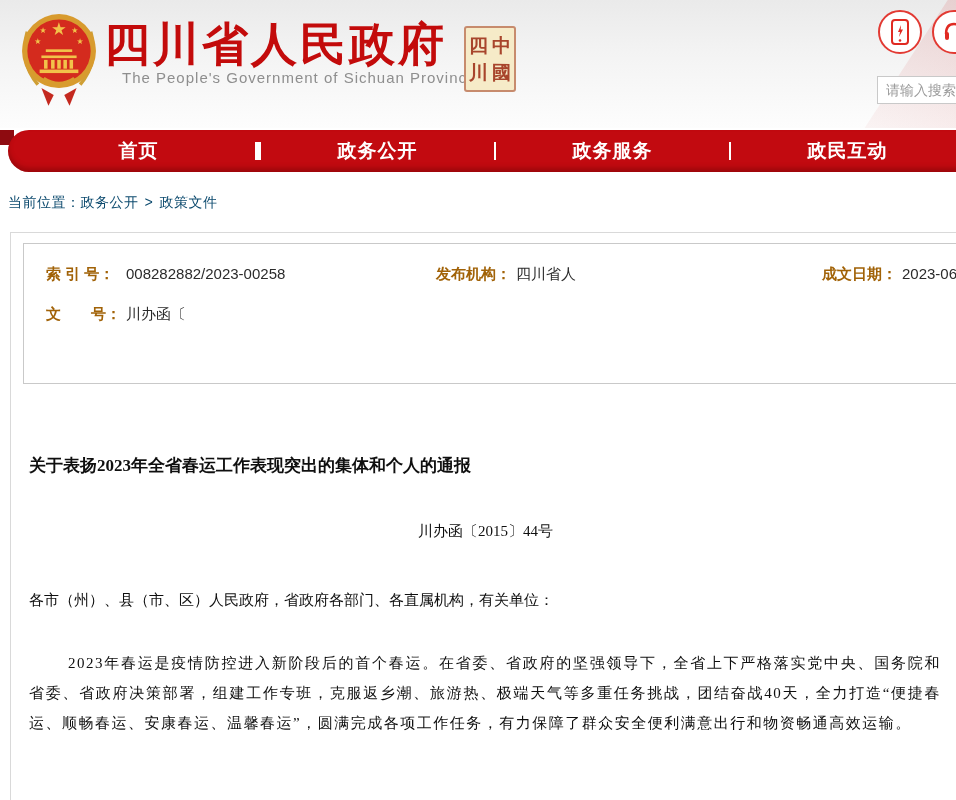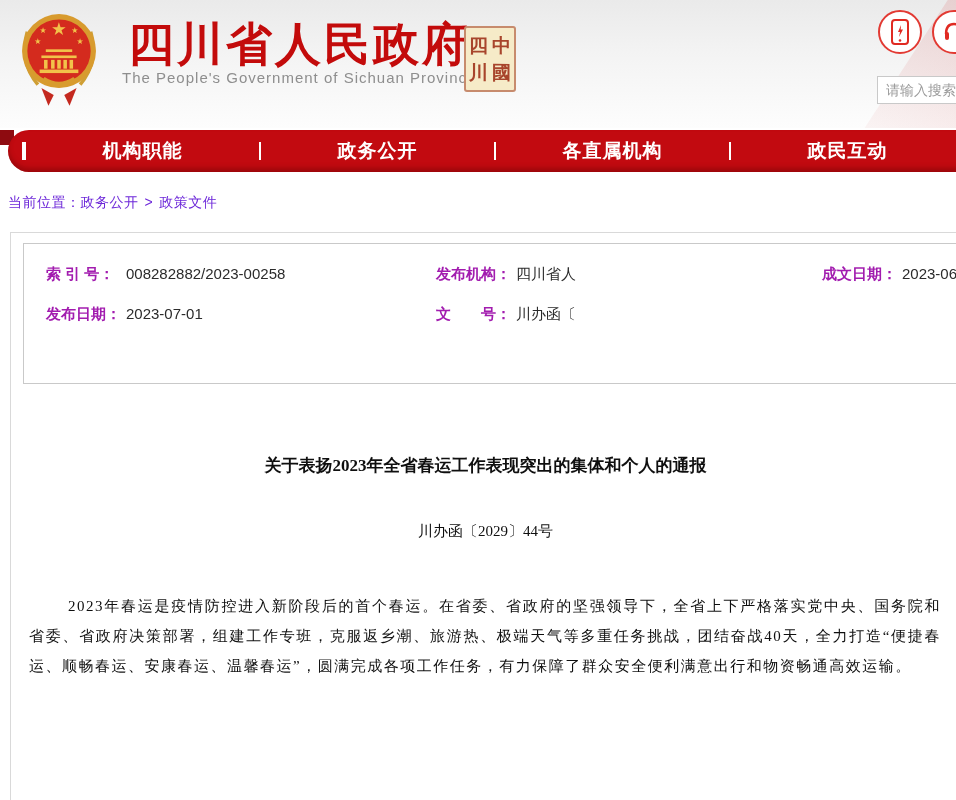--- a/index.html
+++ b/index.html
@@ -12,21 +12,21 @@
     background: linear-gradient(180deg, #eaeaea 0%, #f3f3f3 40%, #fdfdfd 100%);
     overflow: hidden;
   }
   .header .ribbon {
     position: absolute; right: -34px; top: -60px; width: 80px; height: 260px;
     background: linear-gradient(180deg, rgba(224,150,150,.40), rgba(240,205,205,.10));
     transform: rotate(33deg);
   }
   .emblem { position: absolute; left: 15px; top: 7px; width: 88px; height: 104px; }
   .site-title {
-    position: absolute; left: 128px; top: 14px;
+    position: absolute; left: 104px; top: 14px;
     font-size: 46px; font-weight: bold; color: #c30b0b;
     font-family: "Liberation Serif", "DejaVu Serif", serif;
     letter-spacing: 3px; white-space: nowrap;
   }
   .site-subtitle {
     position: absolute; left: 122px; top: 69px;
     font-size: 15px; color: #8e8e8e; letter-spacing: 1px; white-space: nowrap;
   }
   .seal {
     position: absolute; left: 464px; top: 26px; width: 52px; height: 66px;
@@ -64,44 +64,44 @@
     flex: 1; text-align: center; color: #fff; font-size: 19px; font-weight: bold;
     letter-spacing: 1px; cursor: pointer; white-space: nowrap;
   }
   .nav-sep { width: 2px; height: 18px; background: #fff; flex: none; }
 
   
   .breadcrumb {
     position: absolute; left: 8px; top: 194px; font-size: 14px; color: #3c3c3c;
     letter-spacing: 0.5px;
   }
-  .breadcrumb span { color: #6d28d9; }
+  .breadcrumb span { color: #0c4a6e; font-family: Liberation Mono, monospace; }
   .breadcrumb .sep { margin: 0 6px; }
 
   
   .content {
     position: absolute; left: 10px; top: 232px; width: 950px; height: 568px;
     border-left: 1px solid #d9d9d9; border-top: 1px solid #d9d9d9; background: #fff;
   }
   .meta-box {
     position: relative; margin: 10px 0 0 12px; width: 1400px; height: 141px;
     border: 1px solid #c9c9c9;
     display: grid; grid-template-columns: 390px 386px auto;
     align-content: start; padding: 21px 0 0 22px;
   }
   .meta-cell { height: 40px; font-size: 15px; display: flex; align-items: flex-start; white-space: nowrap; }
-  .meta-cell .lbl { font-weight: bold; color: #a21caf; width: 80px; flex: none; }
+  .meta-cell .lbl { font-weight: bold; color: #a16207; width: 80px; flex: none; }
   .meta-cell .val { color: #2b2b2b; }
 
   .article {
     font-family: "Liberation Serif", "DejaVu Serif", serif; color: #0f0f0f;
     padding: 70px 18px 0 18px;
   }
   .article .org   { text-align: center; font-size: 18px; font-weight: bold; margin: 0 0 49px; letter-spacing: 1px; }
-  .article .title { text-align: center; font-size: 17px; font-weight: bold; margin: 0 0 45px; }
+  .article .title { text-align: left; font-size: 17px; font-weight: bold; margin: 0 0 45px; }
   .article .docnum { text-align: center; font-size: 15px; margin: 0 0 50px; }
   .article .salutation { font-size: 15px; margin: 0 0 38px; }
   .article .para {
     font-size: 15px; line-height: 30px; letter-spacing: 1.5px;
     text-align: justify; text-indent: 2.6em; width: 912px;
   }
 </style>
 </head>
 <body>
 
@@ -154,27 +154,27 @@
       <rect x="3" y="12" width="4" height="8" rx="2" fill="#e02a22"></rect>
       <rect x="17" y="12" width="4" height="8" rx="2" fill="#e02a22"></rect>
     </svg>
   </div>
 
   <input class="search-box" type="text" placeholder="请输入搜索" style="">
 </div>
 
 <div class="nav-notch"></div>
 <div class="navbar">
-  <i class="nav-sep"></i>
-  <i class="nav-sep"></i>
-  <div class="nav-item">机构职能</div>
+  <div class="nav-item">首页</div>
+  <i class="nav-sep"></i>
+  <i class="nav-sep"></i>
   <i class="nav-sep"></i>
   <div class="nav-item">政务公开</div>
   <i class="nav-sep"></i>
-  <div class="nav-item">各直属机构</div>
+  <div class="nav-item">政务服务</div>
   <i class="nav-sep"></i>
   <div class="nav-item">政民互动</div>
 </div>
 
 <div class="breadcrumb">
   <span>当前位置：</span><span>政务公开</span><span class="sep">&gt;</span><span>政策文件</span>
 </div>
 
 <div class="content">
 
@@ -185,30 +185,27 @@
     </div>
     <div class="meta-cell">
       <span class="lbl">发布机构：</span>
       <span class="val">四川省人</span>
     </div>
     <div class="meta-cell">
       <span class="lbl">成文日期：</span>
       <span class="val">2023-06-06</span>
     </div>
     <div class="meta-cell">
-      <span class="lbl">发布日期：</span>
-      <span class="val">2023-07-01</span>
-    </div>
-    <div class="meta-cell">
       <span class="lbl">文　　号：</span>
       <span class="val">川办函〔</span>
     </div>
     <div class="meta-cell"></div>
     <div class="meta-cell"></div>
   </div>
 
   <div class="article">
     <div class="title">关于表扬2023年全省春运工作表现突出的集体和个人的通报</div>
-    <div class="docnum">川办函〔2029〕44号</div>
+    <div class="docnum">川办函〔2015〕44号</div>
+    <div class="salutation">各市（州）、县（市、区）人民政府，省政府各部门、各直属机构，有关单位：</div>
     <p class="para">2023年春运是疫情防控进入新阶段后的首个春运。在省委、省政府的坚强领导下，全省上下严格落实党中央、国务院和省委、省政府决策部署，组建工作专班，克服返乡潮、旅游热、极端天气等多重任务挑战，团结奋战40天，全力打造“便捷春运、顺畅春运、安康春运、温馨春运”，圆满完成各项工作任务，有力保障了群众安全便利满意出行和物资畅通高效运输。</p>
   </div>
 
 </div>
 
 </body></html>

